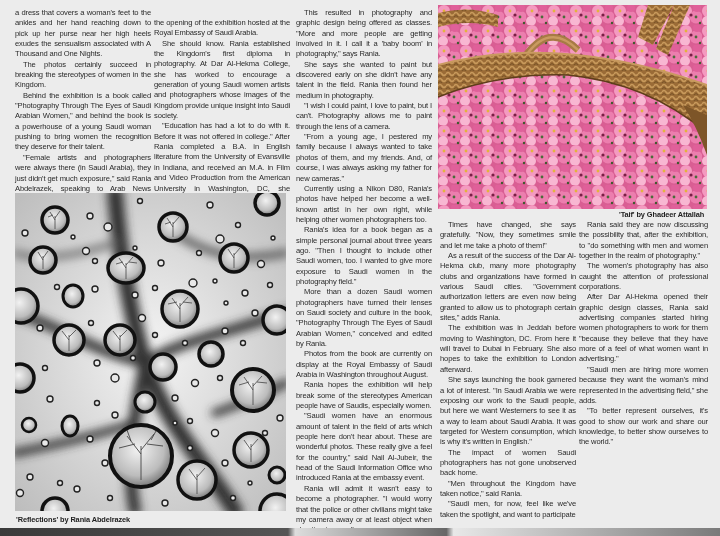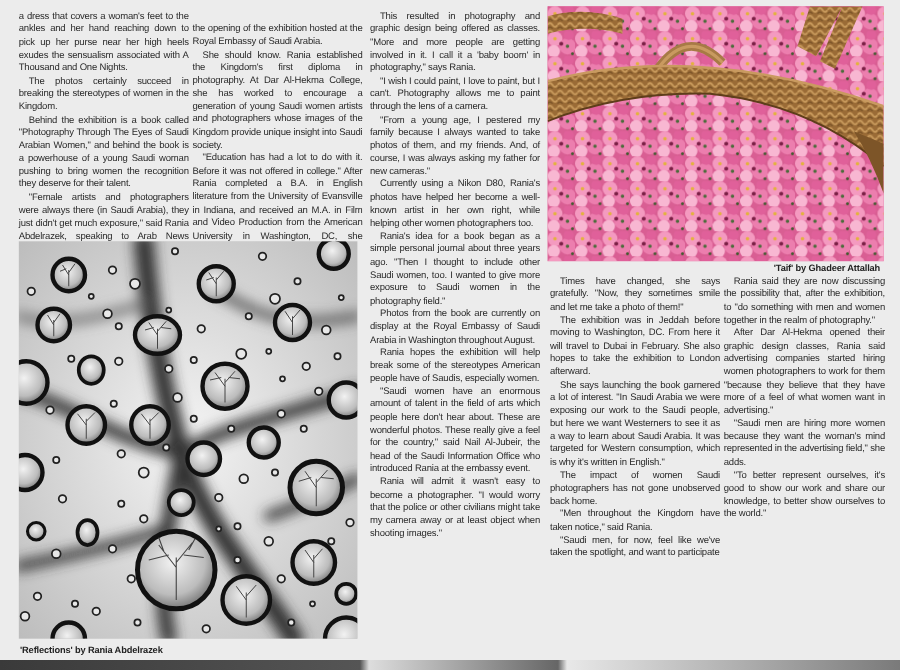--- a/index.html
+++ b/index.html
@@ -35,39 +35,43 @@
       <p>Behind the exhibition is a book called "Photography Through The Eyes of Saudi Arabian Women," and behind the book is a powerhouse of a young Saudi woman pushing to bring women the recognition they deserve for their talent.</p>
       <p>"Female artists and photographers were always there (in Saudi Arabia), they just didn't get much exposure," said Rania Abdelrazek, speaking to Arab News before</p>
     </div>
   <div class="col c2">
       <p class="noindent">the opening of the exhibition hosted at the Royal Embassy of Saudi Arabia.</p>
       <p>She should know. Rania established the Kingdom's first diploma in photography. At Dar Al-Hekma College, she has worked to encourage a generation of young Saudi women artists and photographers whose images of the Kingdom provide unique insight into Saudi society.</p>
       <p>"Education has had a lot to do with it. Before it was not offered in college." After Rania completed a B.A. in English literature from the University of Evansville in Indiana, and received an M.A. in Film and Video Production from the American University in Washington, DC, she returned to Jeddah to work.</p>
     </div>
   <div class="col c3">
       <p>This resulted in photography and graphic design being offered as classes. "More and more people are getting involved in it. I call it a 'baby boom' in photography," says Rania.</p>
+      <p>She says she wanted to paint but discovered early on she didn't have any talent in the field. Rania then found her medium in photography.</p>
       <p>"I wish I could paint, I love to paint, but I can't. Photography allows me to paint through the lens of a camera.</p>
       <p>"From a young age, I pestered my family because I always wanted to take photos of them, and my friends. And, of course, I was always asking my father for new cameras."</p>
       <p>Currently using a Nikon D80, Rania's photos have helped her become a well-known artist in her own right, while helping other women photographers too.</p>
       <p>Rania's idea for a book began as a simple personal journal about three years ago. "Then I thought to include other Saudi women, too. I wanted to give more exposure to Saudi women in the photography field."</p>
+      <p>More than a dozen Saudi women photographers have turned their lenses on Saudi society and culture in the book, "Photography Through The Eyes of Saudi Arabian Women," conceived and edited by Rania.</p>
       <p>Photos from the book are currently on display at the Royal Embassy of Saudi Arabia in Washington throughout August.</p>
       <p>Rania hopes the exhibition will help break some of the stereotypes American people have of Saudis, especially women.</p>
       <p>"Saudi women have an enormous amount of talent in the field of arts which people here don't hear about. These are wonderful photos. These really give a feel for the country," said Nail Al-Jubeir, the head of the Saudi Information Office who introduced Rania at the embassy event.</p>
       <p>Rania will admit it wasn't easy to become a photographer. "I would worry that the police or other civilians might take my camera away or at least object when shooting images."</p>
     </div>
   <div class="col c4">
       <p>Times have changed, she says gratefully. "Now, they sometimes smile and let me take a photo of them!"</p>
+      <p>As a result of the success of the Dar Al-Hekma club, many more photography clubs and organizations have formed in various Saudi cities. "Government authorization letters are even now being granted to allow us to photograph certain sites," adds Rania.</p>
       <p>The exhibition was in Jeddah before moving to Washington, DC. From here it will travel to Dubai in February. She also hopes to take the exhibition to London afterward.</p>
       <p>She says launching the book garnered a lot of interest. "In Saudi Arabia we were exposing our work to the Saudi people, but here we want Westerners to see it as a way to learn about Saudi Arabia. It was targeted for Western consumption, which is why it's written in English."</p>
       <p>The impact of women Saudi photographers has not gone unobserved back home.</p>
       <p>"Men throughout the Kingdom have taken notice," said Rania.</p>
       <p>"Saudi men, for now, feel like we've taken the spotlight, and want to participate</p>
     </div>
   <div class="col c5">
       <p>Rania said they are now discussing the possibility that, after the exhibition, to "do something with men and women together in the realm of photography."</p>
+      <p>The women's photography has also caught the attention of professional corporations.</p>
       <p>After Dar Al-Hekma opened their graphic design classes, Rania said advertising companies started hiring women photographers to work for them "because they believe that they have more of a feel of what women want in advertising."</p>
       <p>"Saudi men are hiring more women because they want the woman's mind represented in the advertising field," she adds.</p>
       <p>"To better represent ourselves, it's good to show our work and share our knowledge, to better show ourselves to the world."</p>
     </div>
 
   <div class="photo reflections">
     <svg width="271" height="318" viewBox="0 0 271 318">
       <defs>
         <radialGradient id="bgG" cx="50%" cy="50%" r="70%">
           <stop offset="0%" stop-color="#f4f4f4"></stop>

